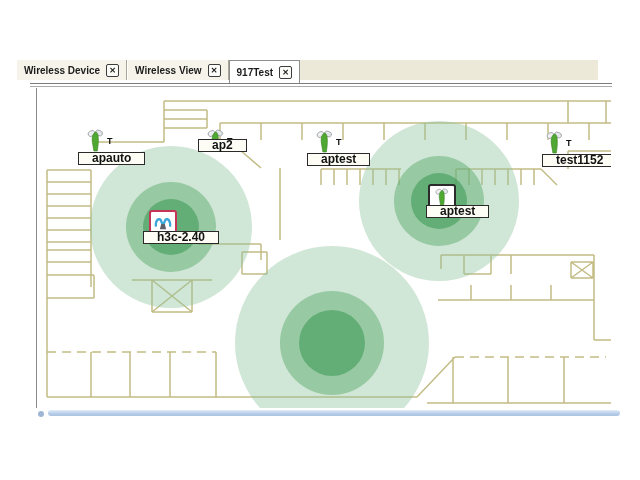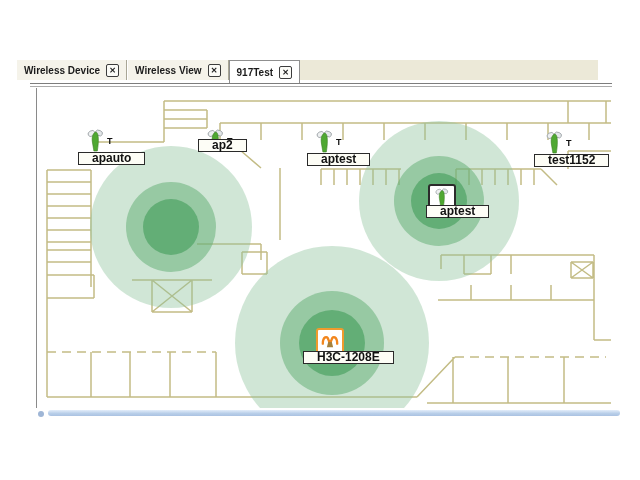--- a/index.html
+++ b/index.html
@@ -144,43 +144,43 @@
       <span class="dev-label" style="left:0;top:23px">aptest</span>
     </div>
 
     <div class="device" style="left:497px;top:43px;width:56px;height:38px">
       <svg class="cactus" style="left:12px;top:0" width="17" height="23" viewBox="0 0 17 23">
         <ellipse cx="4.5" cy="4.5" rx="3.6" ry="2.7" fill="#eef0f1" stroke="#9aa0a4" stroke-width="0.8" transform="rotate(-28 4.5 4.5)"></ellipse>
         <ellipse cx="12" cy="4" rx="3.6" ry="2.7" fill="#e3e7e9" stroke="#9aa0a4" stroke-width="0.8" transform="rotate(24 12 4)"></ellipse>
         <path d="M8.5 3 C5 5 4.6 9.5 5.7 15 C6.2 18 6.6 20.5 6.9 22 L10.3 22 C11.1 18 12 9.5 10.8 5.5 C10.3 3.8 9.5 3.1 8.5 3 Z" fill="#4fa832" stroke="#3a7d24" stroke-width="0.6"></path>
       </svg>
       <b class="tmark" style="left:32px;top:7px">T</b>
-      <span class="dev-label" style="left:0;top:23px">test1152</span>
+      <span class="dev-label" style="left:8px;top:23px">test1152</span>
     </div>
 
+    <div class="device" style="left:104px;top:122px;width:60px;height:40px">
+      <span class="apbox" style="left: 8px; top: 0px; border-color: rgb(196, 53, 88);">
+        <svg width="20" height="18" viewBox="0 0 22 20">
+          <path d="M3 13 C3 5 8 4 9 8 L11 13 L13 8 C14 4 19 5 19 13" fill="none" stroke-width="2.6" stroke-linecap="round" style="stroke: rgb(58, 166, 218);"></path>
+          <path d="M9 11 L13 11 L14.5 17 L7.5 17 Z" fill="#5e626b"></path>
+        </svg>
+      </span>
+      <span class="dev-label" style="left:2px;top:21px">h3c-2.40</span>
+    </div>
 
     <div class="device" style="left:388px;top:96px;width:60px;height:40px">
       <span class="apbox" style="left: 3px; top: 0px; border-color: rgb(43, 43, 43);">
         <svg width="16" height="19" viewBox="0 0 17 23">
           <ellipse cx="4.5" cy="4.5" rx="3.6" ry="2.7" fill="#eef0f1" stroke="#9aa0a4" stroke-width="0.8" transform="rotate(-28 4.5 4.5)"></ellipse>
           <ellipse cx="12" cy="4" rx="3.6" ry="2.7" fill="#e3e7e9" stroke="#9aa0a4" stroke-width="0.8" transform="rotate(24 12 4)"></ellipse>
           <path d="M8.5 3 C5 5 4.6 9.5 5.7 15 C6.2 18 6.6 20.5 6.9 22 L10.3 22 C11.1 18 12 9.5 10.8 5.5 C10.3 3.8 9.5 3.1 8.5 3 Z" stroke-width="0.6" stroke="#3a7d24" style="fill: rgb(79, 168, 50);"></path>
         </svg>
       </span>
       <span class="dev-label" style="left:1px;top:21px">aptest</span>
     </div>
 
-    <div class="device" style="left:266px;top:240px;width:64px;height:40px">
-      <span class="apbox" style="left: 13px; top: 0px; border-color: rgb(239, 155, 45);">
-        <svg width="20" height="18" viewBox="0 0 22 20">
-          <path d="M3 13 C3 5 8 4 9 8 L11 13 L13 8 C14 4 19 5 19 13" fill="none" stroke-width="2.6" stroke-linecap="round" style="stroke: rgb(242, 134, 29);"></path>
-          <path d="M9 11 L13 11 L14.5 17 L7.5 17 Z" fill="#a5813c"></path>
-        </svg>
-      </span>
-      <span class="dev-label" style="left:0;top:23px">H3C-1208E</span>
-    </div>
 
   </div>
 
   <div class="hscroll-dot"></div>
   <div class="hscroll"></div>
 
 </div>
 
 </body></html>

